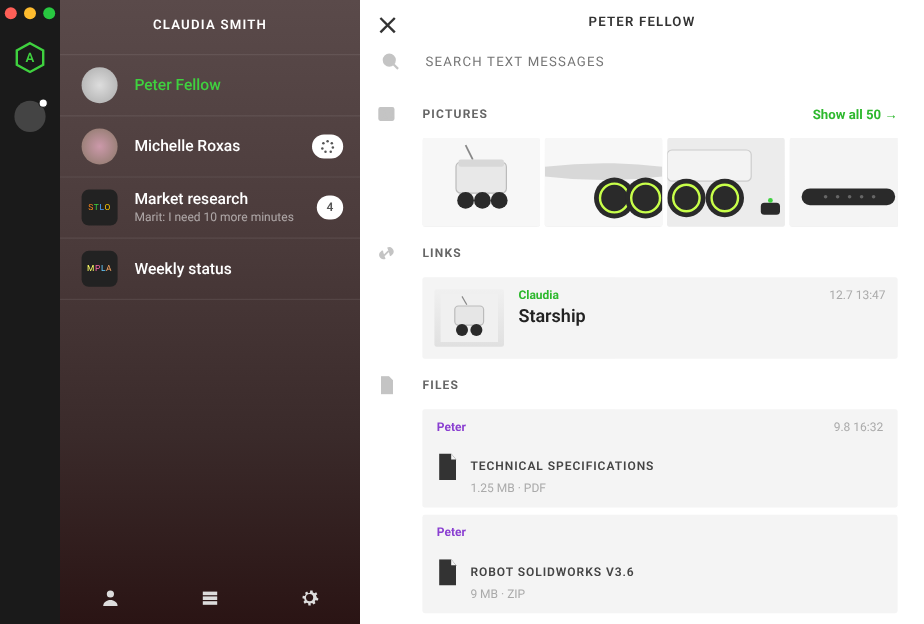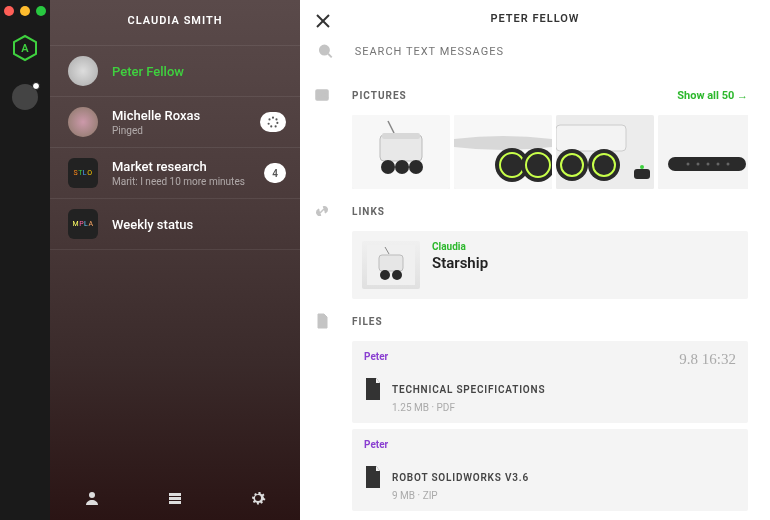--- a/index.html
+++ b/index.html
@@ -52,21 +52,21 @@
   .card { margin-left:38px; background:#f4f4f4; border-radius:2px; padding:10px; display:flex; gap:12px; margin-bottom:6px; cursor:pointer;}
   .card .thumb { width:58px; height:48px; background:linear-gradient(180deg,#f0f0f0,#e0e0e0); border-radius:2px; flex-shrink:0; display:flex; align-items:center; justify-content:center;}
   .card .thumb svg{width:48px;height:40px;}
   .card .body { flex:1; min-width:0;}
   .card .who { font-size:10px; font-weight:700; color:#2db82d;}
   .card .title { font-size:15px; font-weight:600; color:#222; margin-top:2px;}
   .card .meta { font-size:10px; color:#999; margin-top:2px;}
   .card .ts { font-size:10px; color:#aaa; }
   .file-row { margin-left:38px; background:#f4f4f4; border-radius:2px; padding:10px 12px; margin-bottom:6px; cursor:pointer;}
   .file-row .who { font-size:10px; font-weight:700; color:#8a3fd1;}
-  .file-row .ts { float:right; font-size:15px; color:#aaa;font-family:Liberation Serif, serif;}
+  .file-row .ts { float:right; font-size:10px; color:#aaa;}
   .file-line { display:flex; align-items:center; gap:10px; margin-top:16px;}
   .file-ico { width:18px; height:22px; color:#333;}
   .file-ico svg{width:100%;height:100%;fill:currentColor;}
   .file-name { font-size:10px; letter-spacing:0.8px; font-weight:600; color:#444;}
   .file-meta { font-size:10px; color:#aaa; margin-left:28px; margin-top:2px;}
   .ico svg{width:100%;height:100%;fill:currentColor;stroke:currentColor;}
 </style>
 </head>
 <body>
 
@@ -97,21 +97,20 @@
         <div class="av" style="background:radial-gradient(circle,#ddd,#aaa);"></div>
         <div class="item-text">
           <div class="item-name active">Peter Fellow</div>
         </div>
       </div>
 
       <div class="item">
         <div class="av" style="background:radial-gradient(circle,#c9a,#876);"></div>
         <div class="item-text">
           <div class="item-name">Michelle Roxas</div>
-          <div class="item-sub">Pinged</div>
         </div>
         <div class="pill">
           <svg viewBox="0 0 16 16">
               <g fill="#555">
                 <circle cx="8" cy="3" r="1.2"></circle>
                 <circle cx="12" cy="5" r="1.2"></circle>
                 <circle cx="13" cy="9" r="1.2"></circle>
                 <circle cx="11" cy="13" r="1.2"></circle>
                 <circle cx="6" cy="13" r="1.2"></circle>
                 <circle cx="3" cy="10" r="1.2"></circle>
@@ -255,20 +254,21 @@
                 <line x1="22" y1="9" x2="18" y2="2" stroke="#888"></line>
                 <rect x="12" y="10" width="24" height="16" rx="3" fill="#e6e6e6" stroke="#bbb"></rect>
                 <circle cx="18" cy="30" r="5" fill="#2a2a2a"></circle>
                 <circle cx="30" cy="30" r="5" fill="#2a2a2a"></circle>
               </svg>
             </div>
           <div class="body">
             <div class="who">Claudia</div>
             <div class="title">Starship</div>
           </div>
+          <div class="ts">12.7 13:47</div>
         </div>
       </div>
 
       <div class="section">
         <div class="section-head">
           <div class="ico"><svg viewBox="0 0 16 16" fill="#c4c4c4">
                 <path d="M4 1h6l3 3v11H4z"></path>
               </svg></div>
           <div class="label">FILES</div>
         </div>

